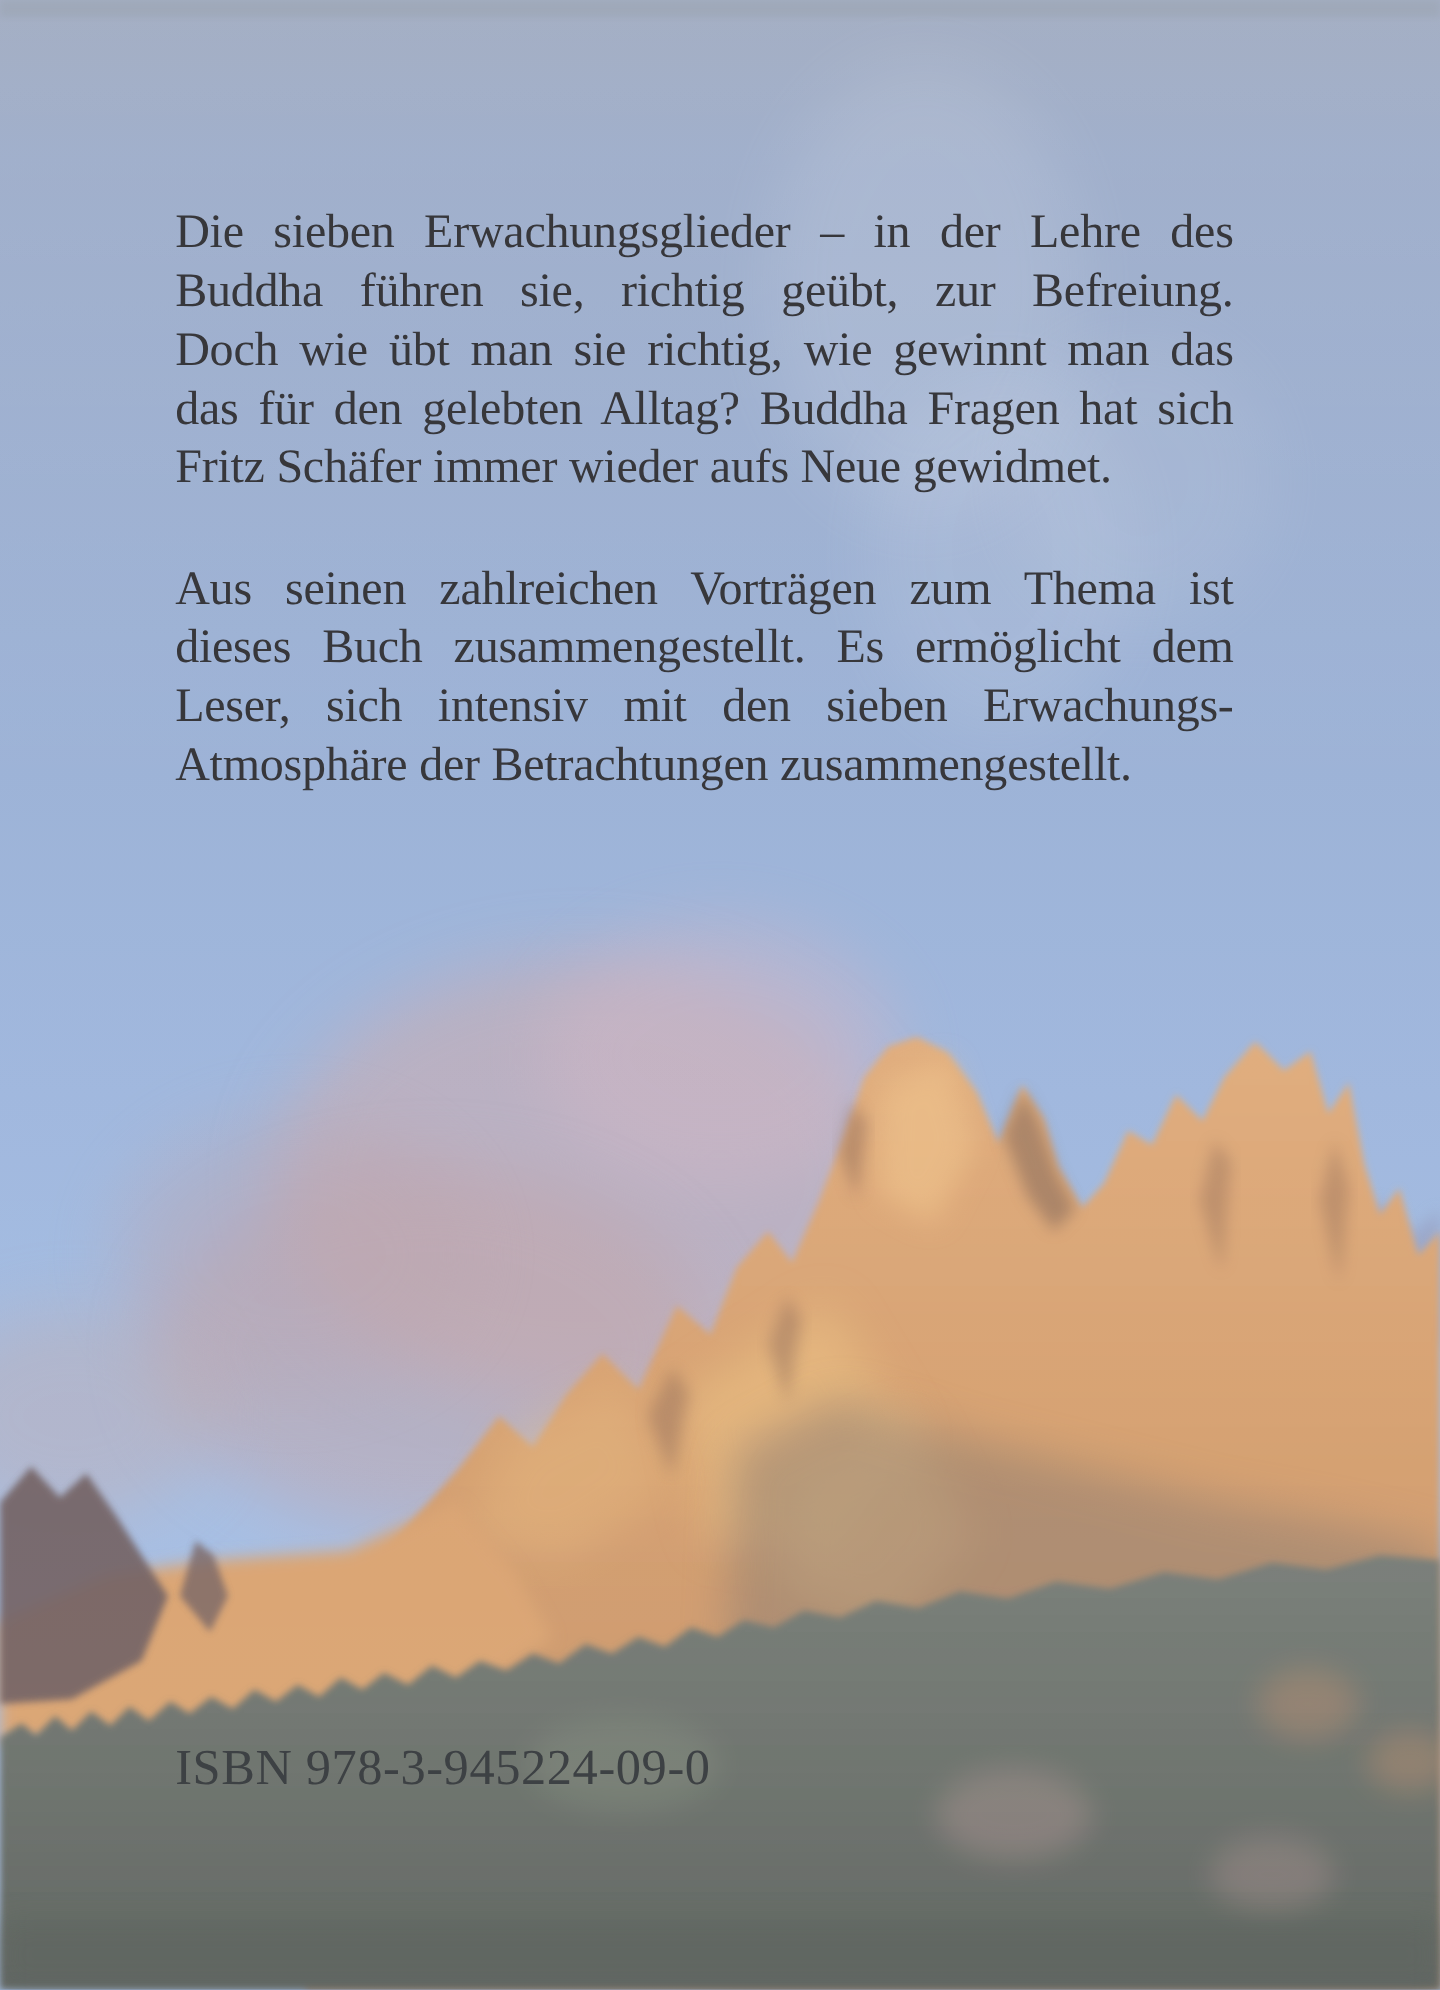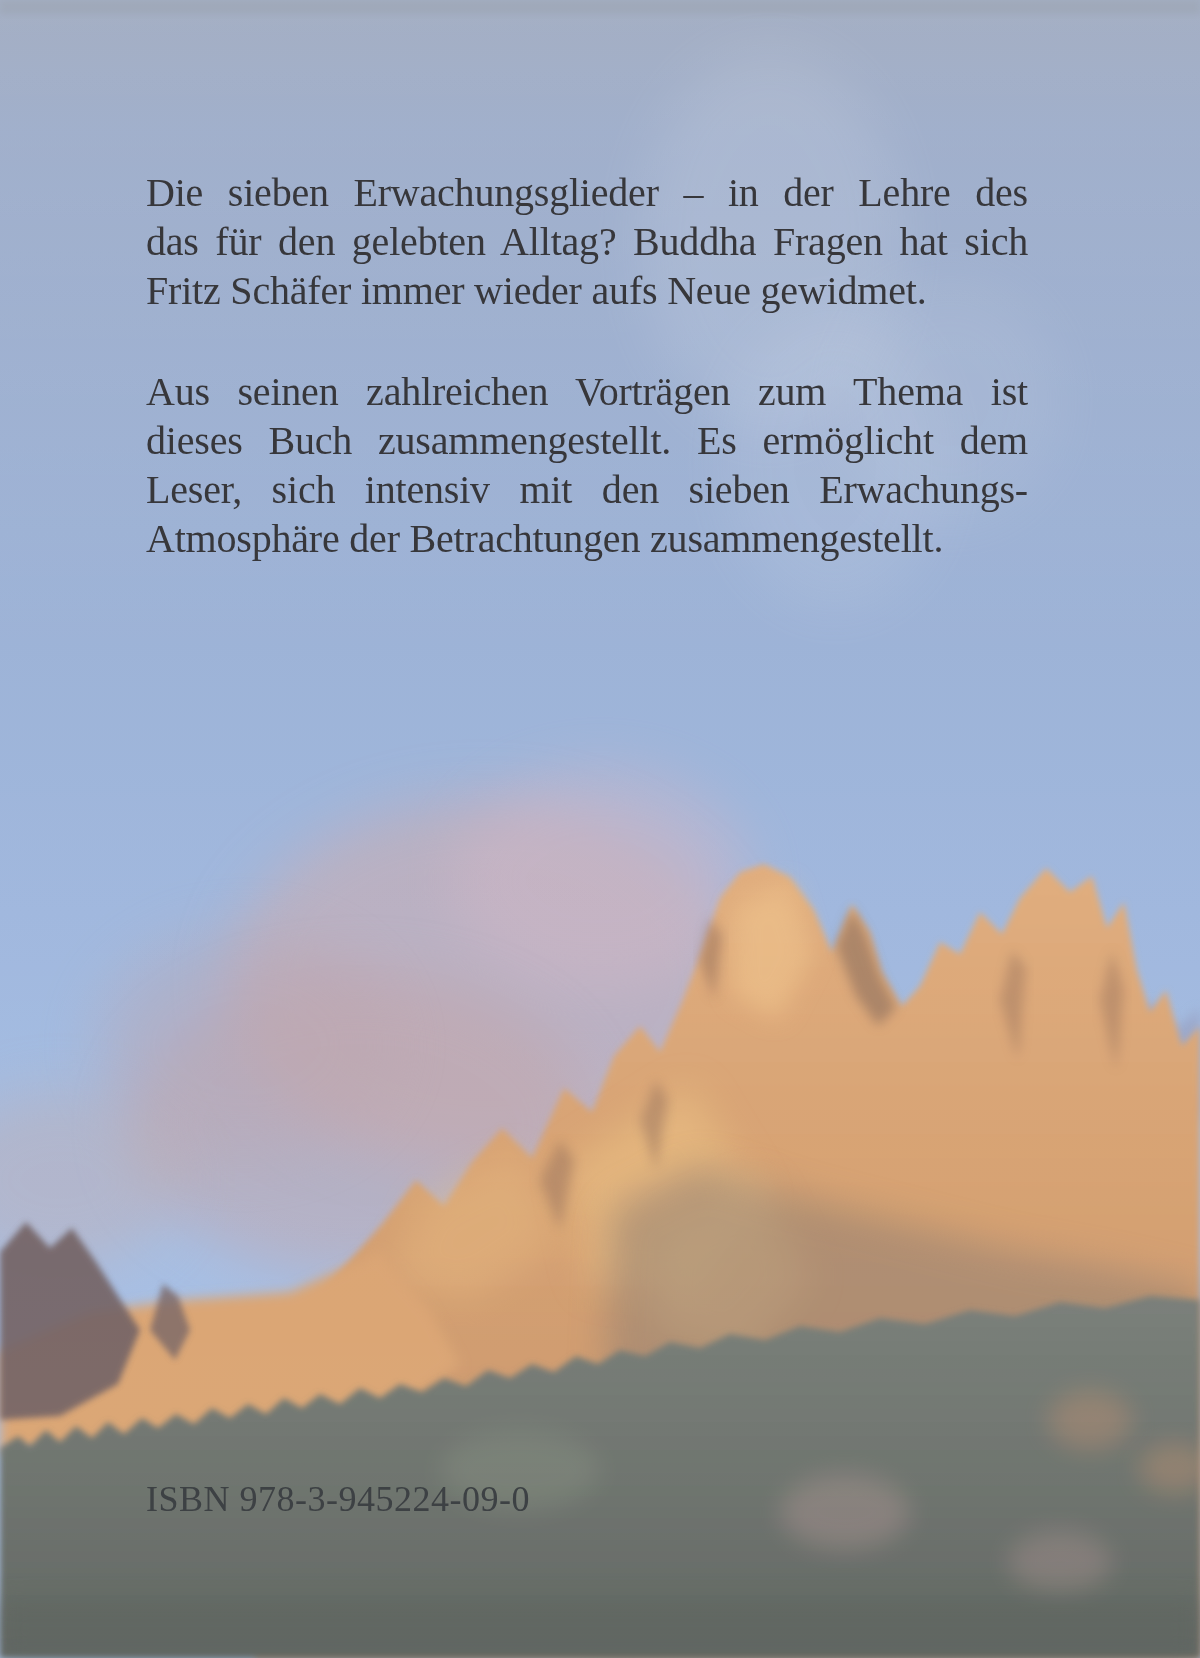--- a/index.html
+++ b/index.html
@@ -23,23 +23,22 @@
     text-align:justify;
     text-align-last:justify;
     white-space:normal;
   }
   .line.last{
     text-align-last:left;
   }
   .isbn{
     position:absolute;left:146px;top:1452px;
     color:#3d4144;
-    font-size:36px;line-height:44px;
+    font-size:42px;line-height:44px;
     letter-spacing:0.5px;
-    margin-top:25px;
   }
 </style>
 </head>
 <body>
 
 <svg id="bg" viewBox="0 0 1200 1658" preserveAspectRatio="none" aria-hidden="true">
   <defs>
     <linearGradient id="sky" x1="0" y1="0" x2="0" y2="1">
       <stop offset="0" stop-color="#95a1b9"></stop>
       <stop offset="0.08" stop-color="#93a4c4"></stop>
@@ -148,20 +147,22 @@
   </g>
 
   <rect x="0" y="0" width="1200" height="1658" fill="url(#haze)"></rect>
 </svg>
 
 <div class="text-layer">
 
   <div class="blurb">
     <p class="para">
       <span class="line" style="display:block">Die sieben Erwachungsglieder – in der Lehre des</span>
+      <span class="line" style="display:block">Buddha führen sie, richtig geübt, zur Befreiung.</span>
+      <span class="line" style="display:block">Doch wie übt man sie richtig, wie gewinnt man das</span>
       <span class="line" style="display:block">das für den gelebten Alltag? Buddha Fragen hat sich</span>
       <span class="line last" style="display:block">Fritz Schäfer immer wieder aufs Neue gewidmet.</span>
     </p>
     <p class="para">
       <span class="line" style="display:block">Aus seinen zahlreichen Vorträgen zum Thema ist</span>
       <span class="line" style="display:block">dieses Buch zusammengestellt. Es ermöglicht dem</span>
       <span class="line" style="display:block">Leser, sich intensiv mit den sieben Erwachungs-</span>
       <span class="line last" style="display:block">Atmosphäre der Betrachtungen zusammengestellt.</span>
     </p>
   </div>

